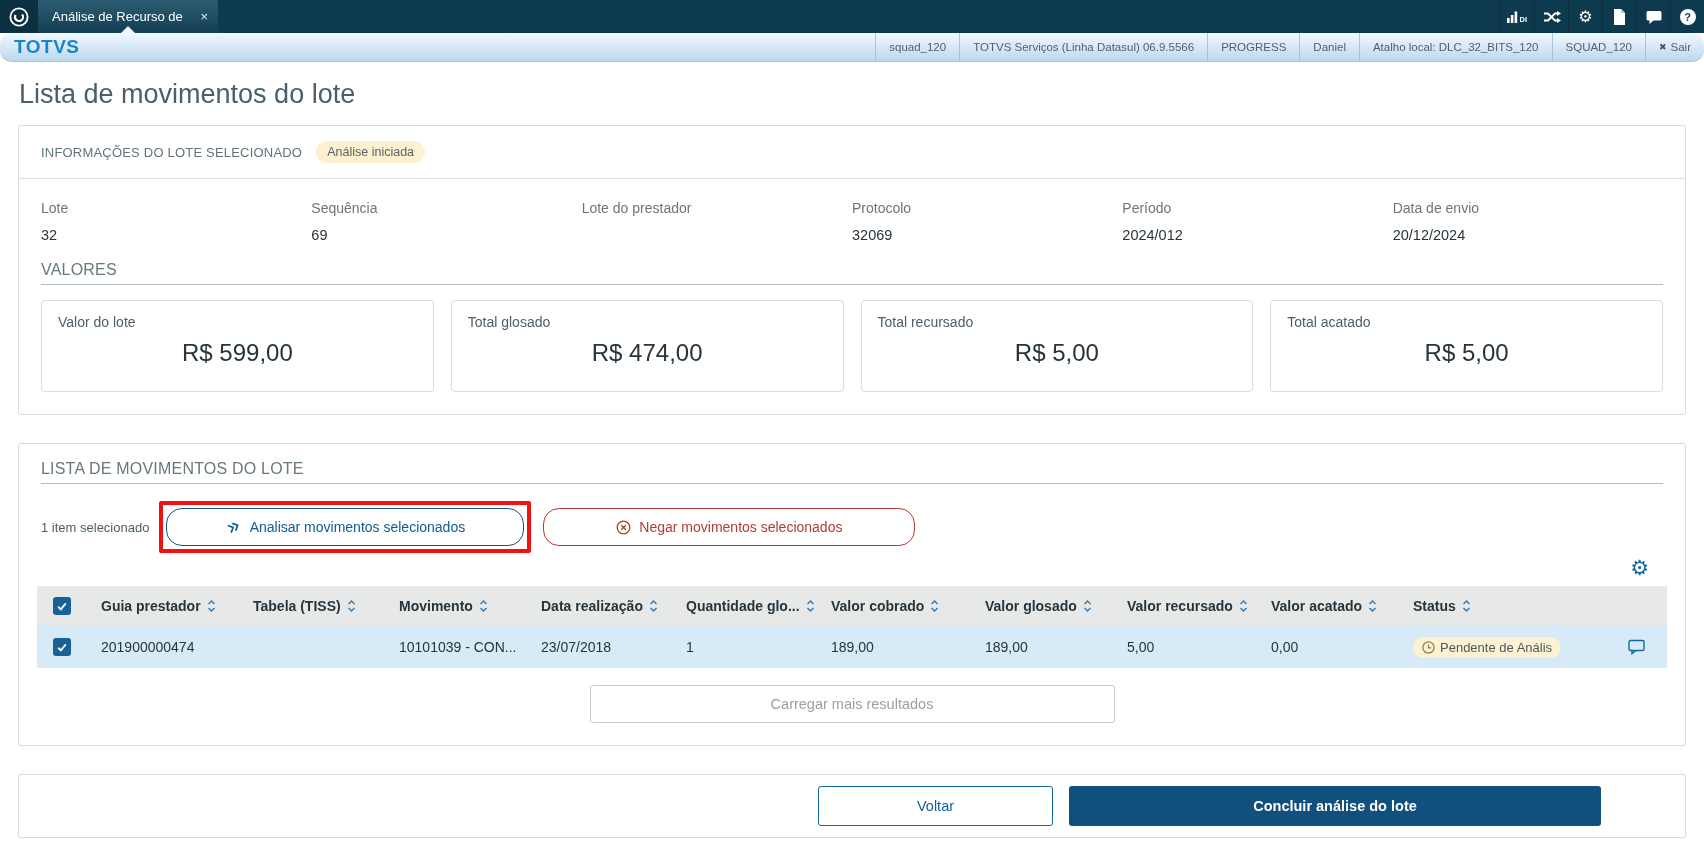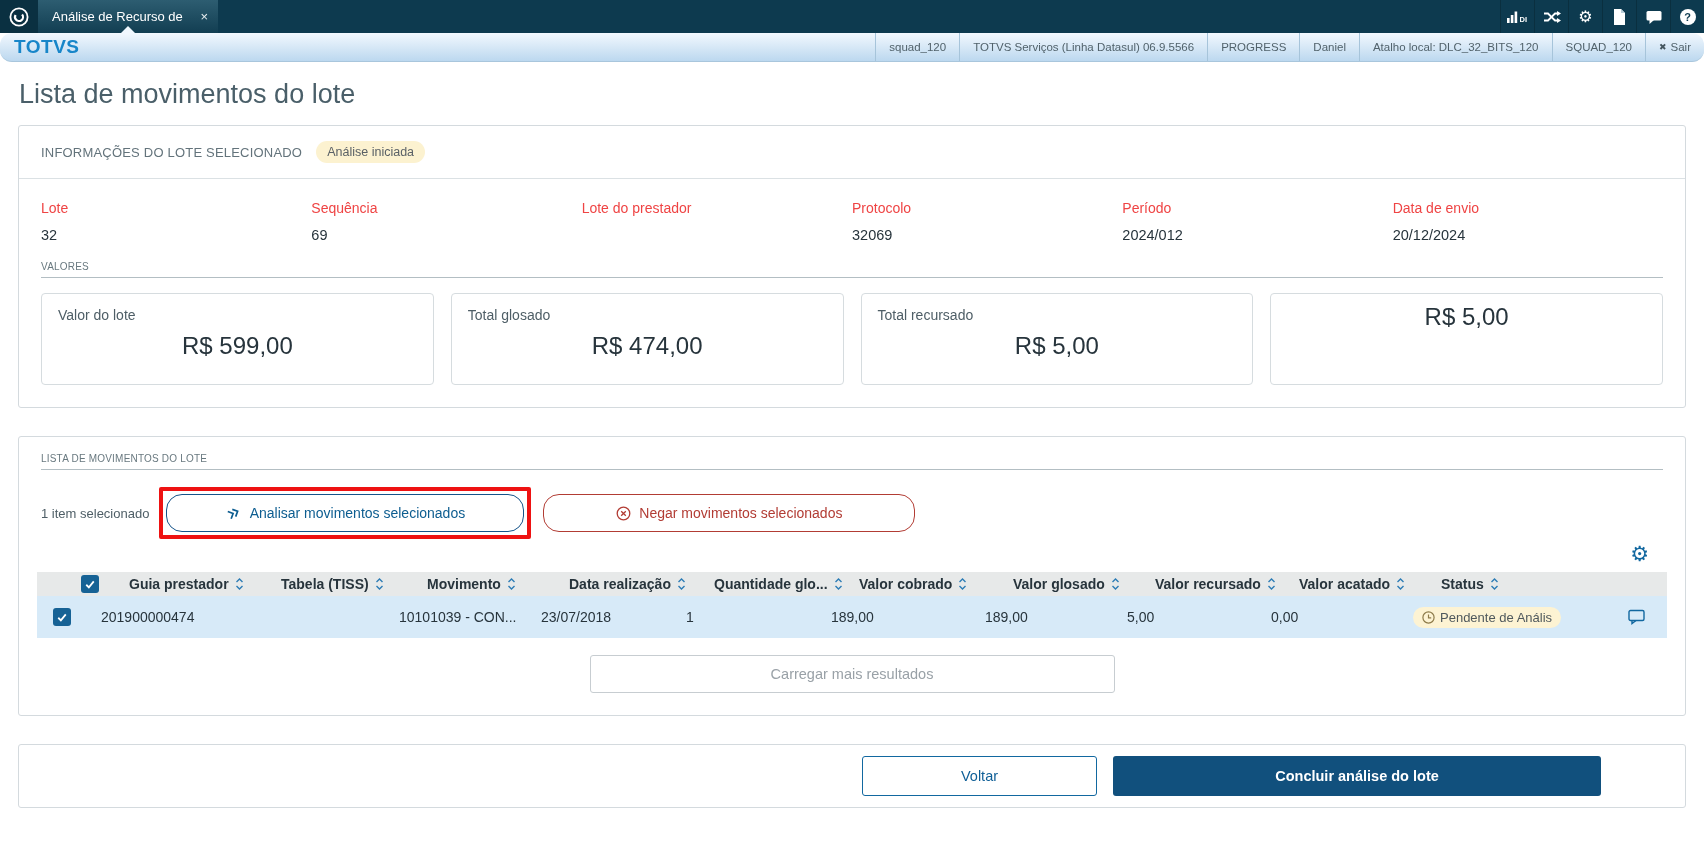--- a/index.html
+++ b/index.html
@@ -42,24 +42,24 @@
 
   .panel { margin:0 18px 28px 18px; border:1px solid #d4dade; border-radius:3px; background:#fff; }
 
   
   .p1-head { display:flex; align-items:center; gap:14px; padding:15px 22px;
              border-bottom:1px solid #dbe1e4; }
   .section-label { font-size:13px; color:#63737b; letter-spacing:.2px; }
   .badge { background:#fcf2d0; color:#5a6166; font-size:12.5px; padding:4px 11px; border-radius:12px; }
 
   .fields { display:grid; grid-template-columns:repeat(6,1fr); padding:21px 22px 6px 22px; }
-  .field-label { font-size:14px; color:#ef4444; margin-bottom:11px; }
+  .field-label { font-size:14px; color:#737373; margin-bottom:11px; }
   .field-value { font-size:14.5px; color:#27343c; min-height:18px; }
 
-  .sub-label { font-size:10px; color:#68787f; letter-spacing:.2px; padding:10px 22px 0 22px; }
+  .sub-label { font-size:16px; color:#68787f; letter-spacing:.2px; padding:10px 22px 0 22px; }
   .sub-divider { border-top:1px solid #b3bec3; margin:5px 22px 0 22px; }
 
   .cards { display:grid; grid-template-columns:repeat(4,1fr); gap:17px; padding:15px 22px 22px 22px; }
   .card { border:1px solid #d6dcdf; border-radius:4px; height:92px; display:flex; flex-direction:column; }
   .card-label { font-size:14px; color:#4e5e66; padding:13px 16px 0 16px; }
   .card-value { font-size:24px; color:#27343c; text-align:center; margin-top:9px; }
 
   
   .controls { display:flex; align-items:center; padding:17px 22px 0 22px; }
   .sel-text { font-size:13px; color:#4e5e66; margin-right:10px; white-space:nowrap; }
@@ -69,21 +69,21 @@
   .btn-analyze { width:358px; border:1px solid #15548a; color:#0d5d90; }
   .btn-deny { width:372px; border:1px solid #b23c34; color:#b23c34; margin-left:12px; }
 
   .gear-row { display:flex; justify-content:flex-end; padding:4px 36px 8px 0; }
   .gear-settings { color:#1268a0; font-size:21px; line-height:1; cursor:pointer; }
 
   .mv-table { margin:0 18px; }
   .mv-grid { display:grid;
     grid-template-columns:50px 152px 146px 142px 145px 145px 154px 142px 144px 142px 1fr 60px;
     align-items:center; }
-  .thead { background:#e7e9e9; height:24px;padding-left:28px; }
+  .thead { background:#e7e9e9; height:40px; }
   .trow { background:#d7eaf8; height:42px; }
   .cell { padding-left:14px; font-size:14px; color:#27343c; white-space:nowrap; overflow:hidden; }
   .hcell { display:flex; align-items:center; gap:6px; font-weight:bold; cursor:pointer; }
   .ck-cell { display:flex; justify-content:center; }
   .checkbox { width:18px; height:18px; background:#166295; border-radius:3px;
               display:flex; align-items:center; justify-content:center; cursor:pointer; }
   .sort-ic { flex:0 0 auto; }
   .status-badge { display:inline-flex; align-items:center; gap:5px; background:#fdf3d3;
                   border-radius:12px; padding:3px 9px; max-width:150px; overflow:hidden; }
   .status-text { font-size:13px; color:#4f585c; white-space:nowrap; overflow:hidden; max-width:112px; }
@@ -91,21 +91,21 @@
 
   .loadmore-wrap { display:flex; justify-content:center; padding:17px 0 22px 0; }
   .btn-loadmore { width:525px; height:38px; background:#fff; border:1px solid #c7cdd1; border-radius:3px;
                   color:#99a1a7; font-size:14.5px; cursor:pointer; }
 
   
   .footer { height:64px; display:flex; align-items:center; justify-content:flex-end;
             gap:16px; padding-right:84px; }
   .btn-back { width:235px; height:40px; background:#fff; border:1px solid #1268a0; border-radius:3px;
               color:#0f5f97; font-size:14.5px; cursor:pointer; }
-  .btn-confirm { width:488px; height:40px; background:#11507d; border:none; border-radius:3px;
+  .btn-confirm { width:532px; height:40px; background:#11507d; border:none; border-radius:3px;
                  color:#fff; font-size:14.5px; font-weight:bold; cursor:pointer; }
 </style>
 </head>
 <body>
 
 <div class="topbar">
   <div class="logo-box">
     <svg width="22" height="22" viewBox="0 0 22 22">
       <circle cx="11" cy="11" r="8.6" fill="none" stroke="#fff" stroke-width="1.8"></circle>
       <circle cx="11" cy="11" r="4" fill="none" stroke="#fff" stroke-width="2.2" stroke-dasharray="17 9" transform="rotate(-40 11 11)"></circle>
@@ -211,20 +211,21 @@
     </div>
     <div class="card">
       <div class="card-label">Total glosado</div>
       <div class="card-value">R$ 474,00</div>
     </div>
     <div class="card">
       <div class="card-label">Total recursado</div>
       <div class="card-value">R$ 5,00</div>
     </div>
     <div class="card">
+      <div class="card-label">Total acatado</div>
       <div class="card-value">R$ 5,00</div>
     </div>
   </div>
 </div>
 
 <div class="panel">
   <div class="sub-label" style="padding-top:16px;">LISTA DE MOVIMENTOS DO LOTE</div>
   <div class="sub-divider"></div>
 
   <div class="controls">

